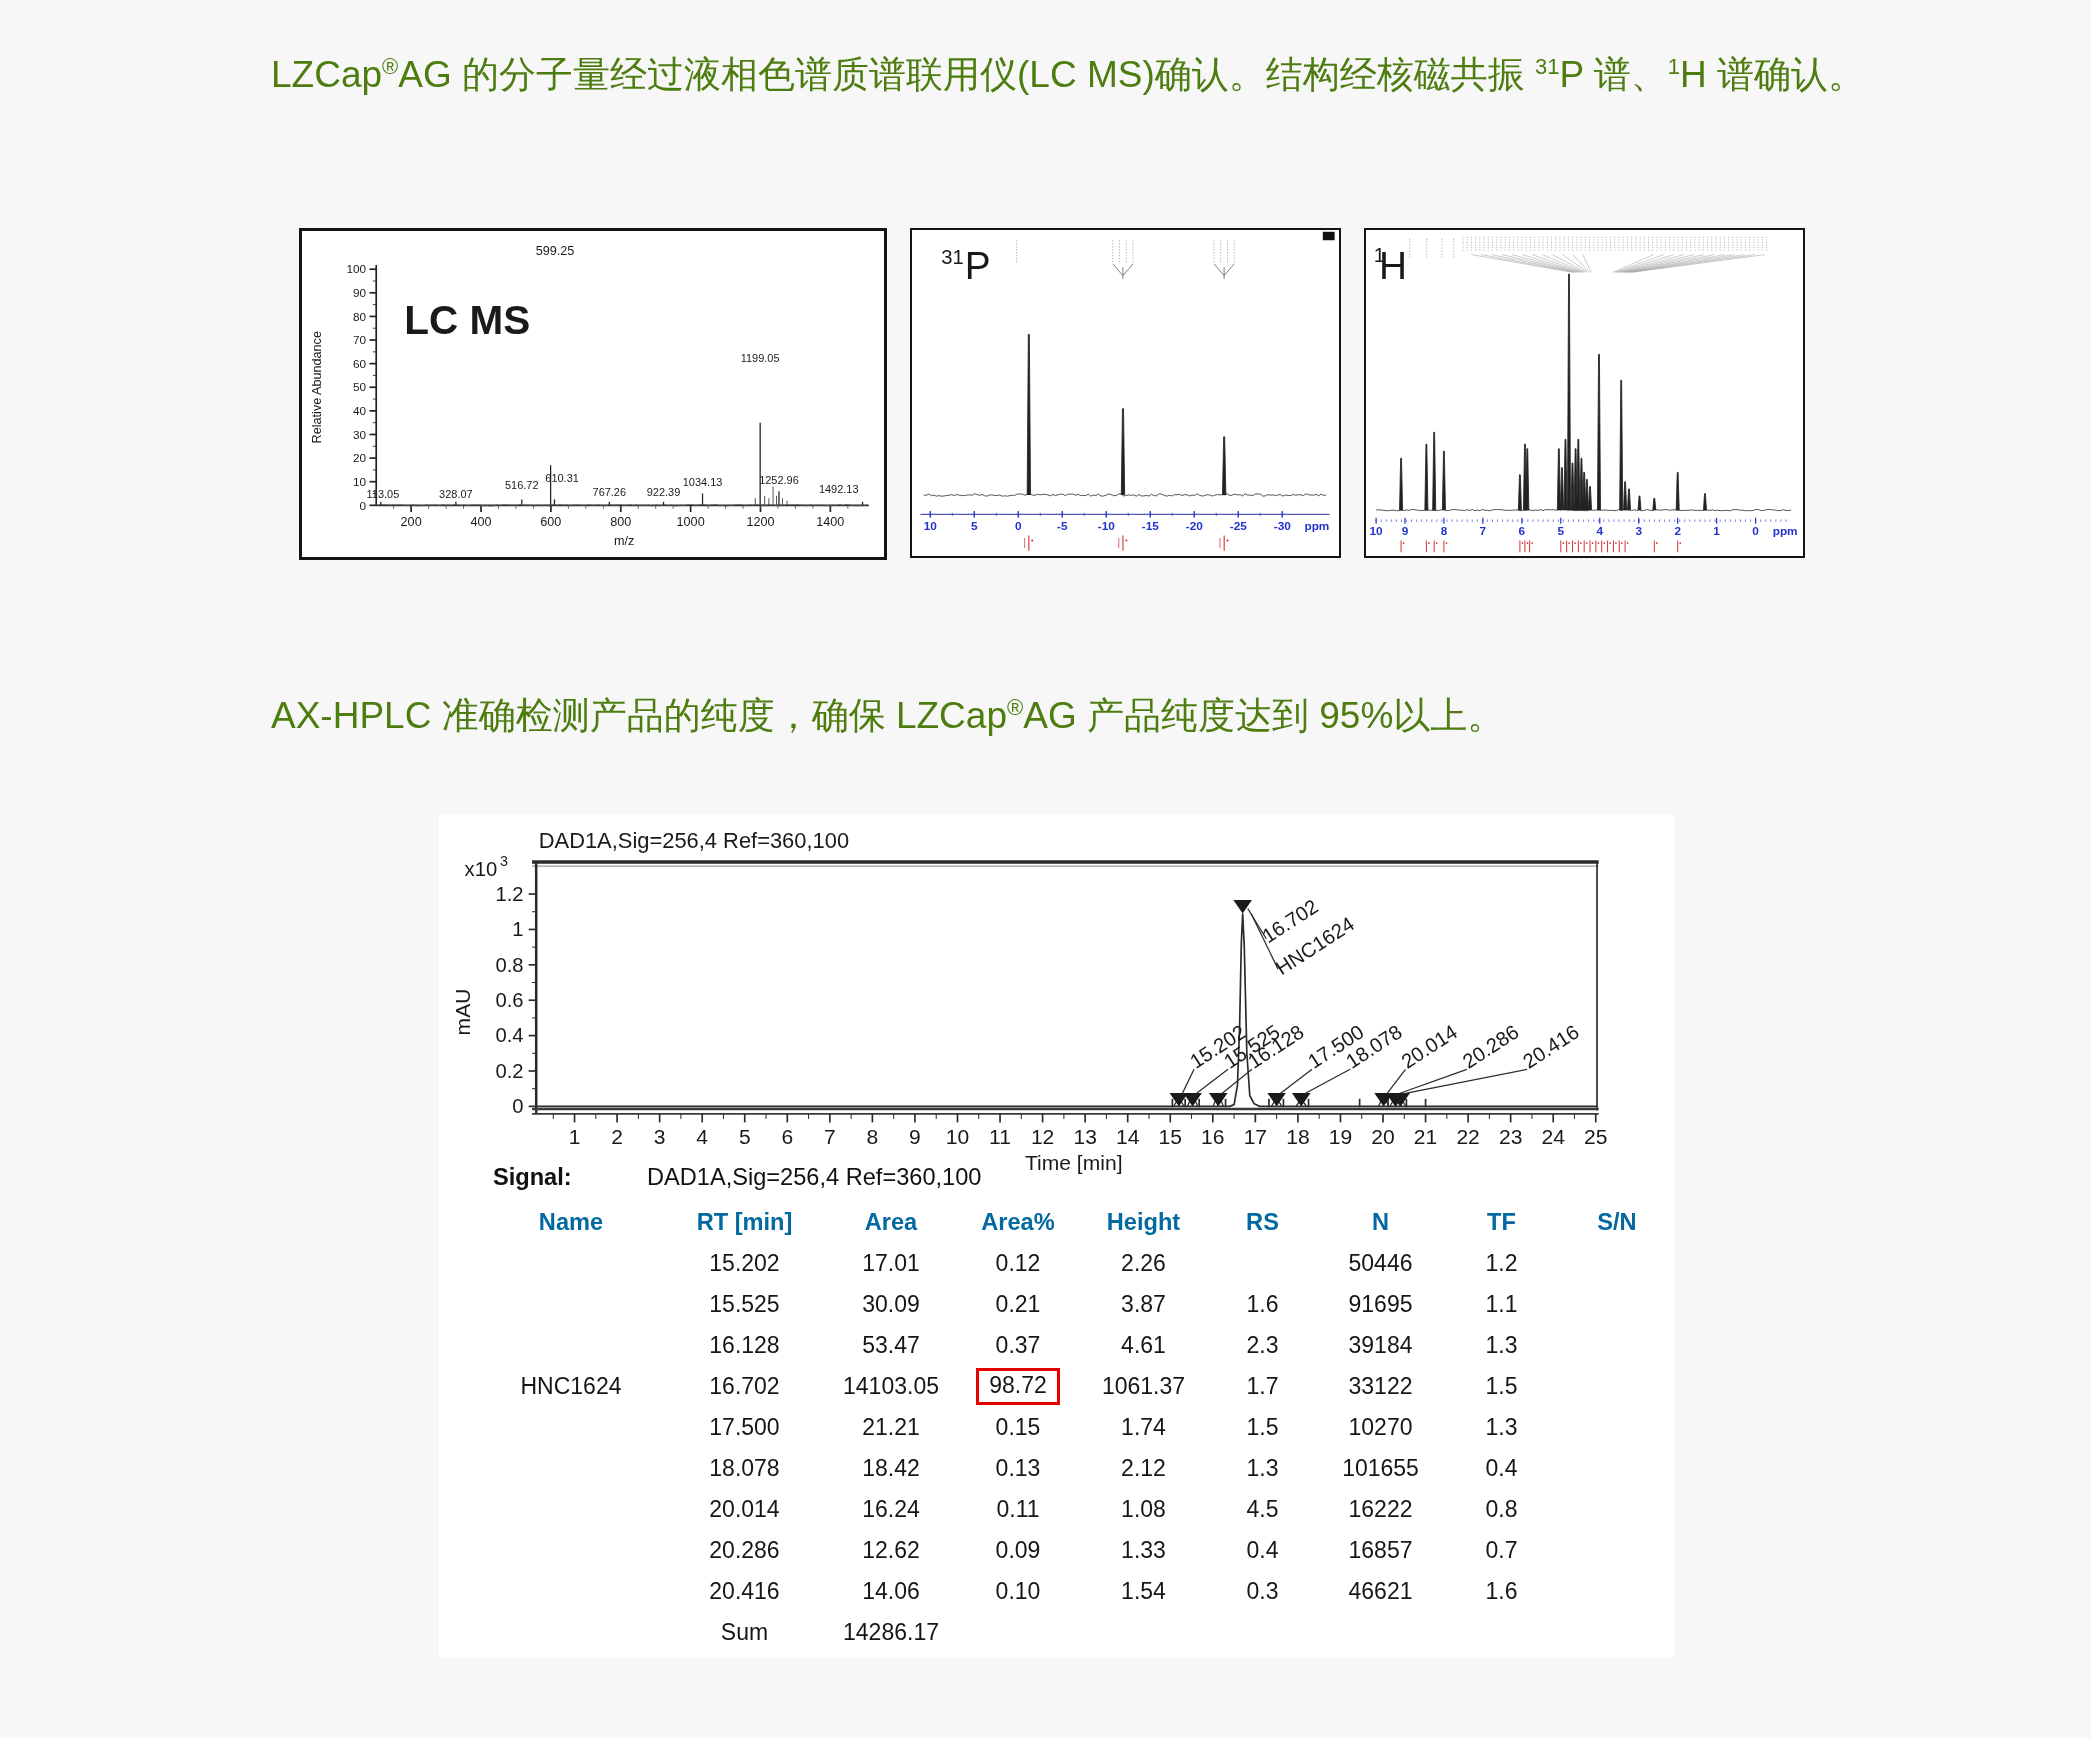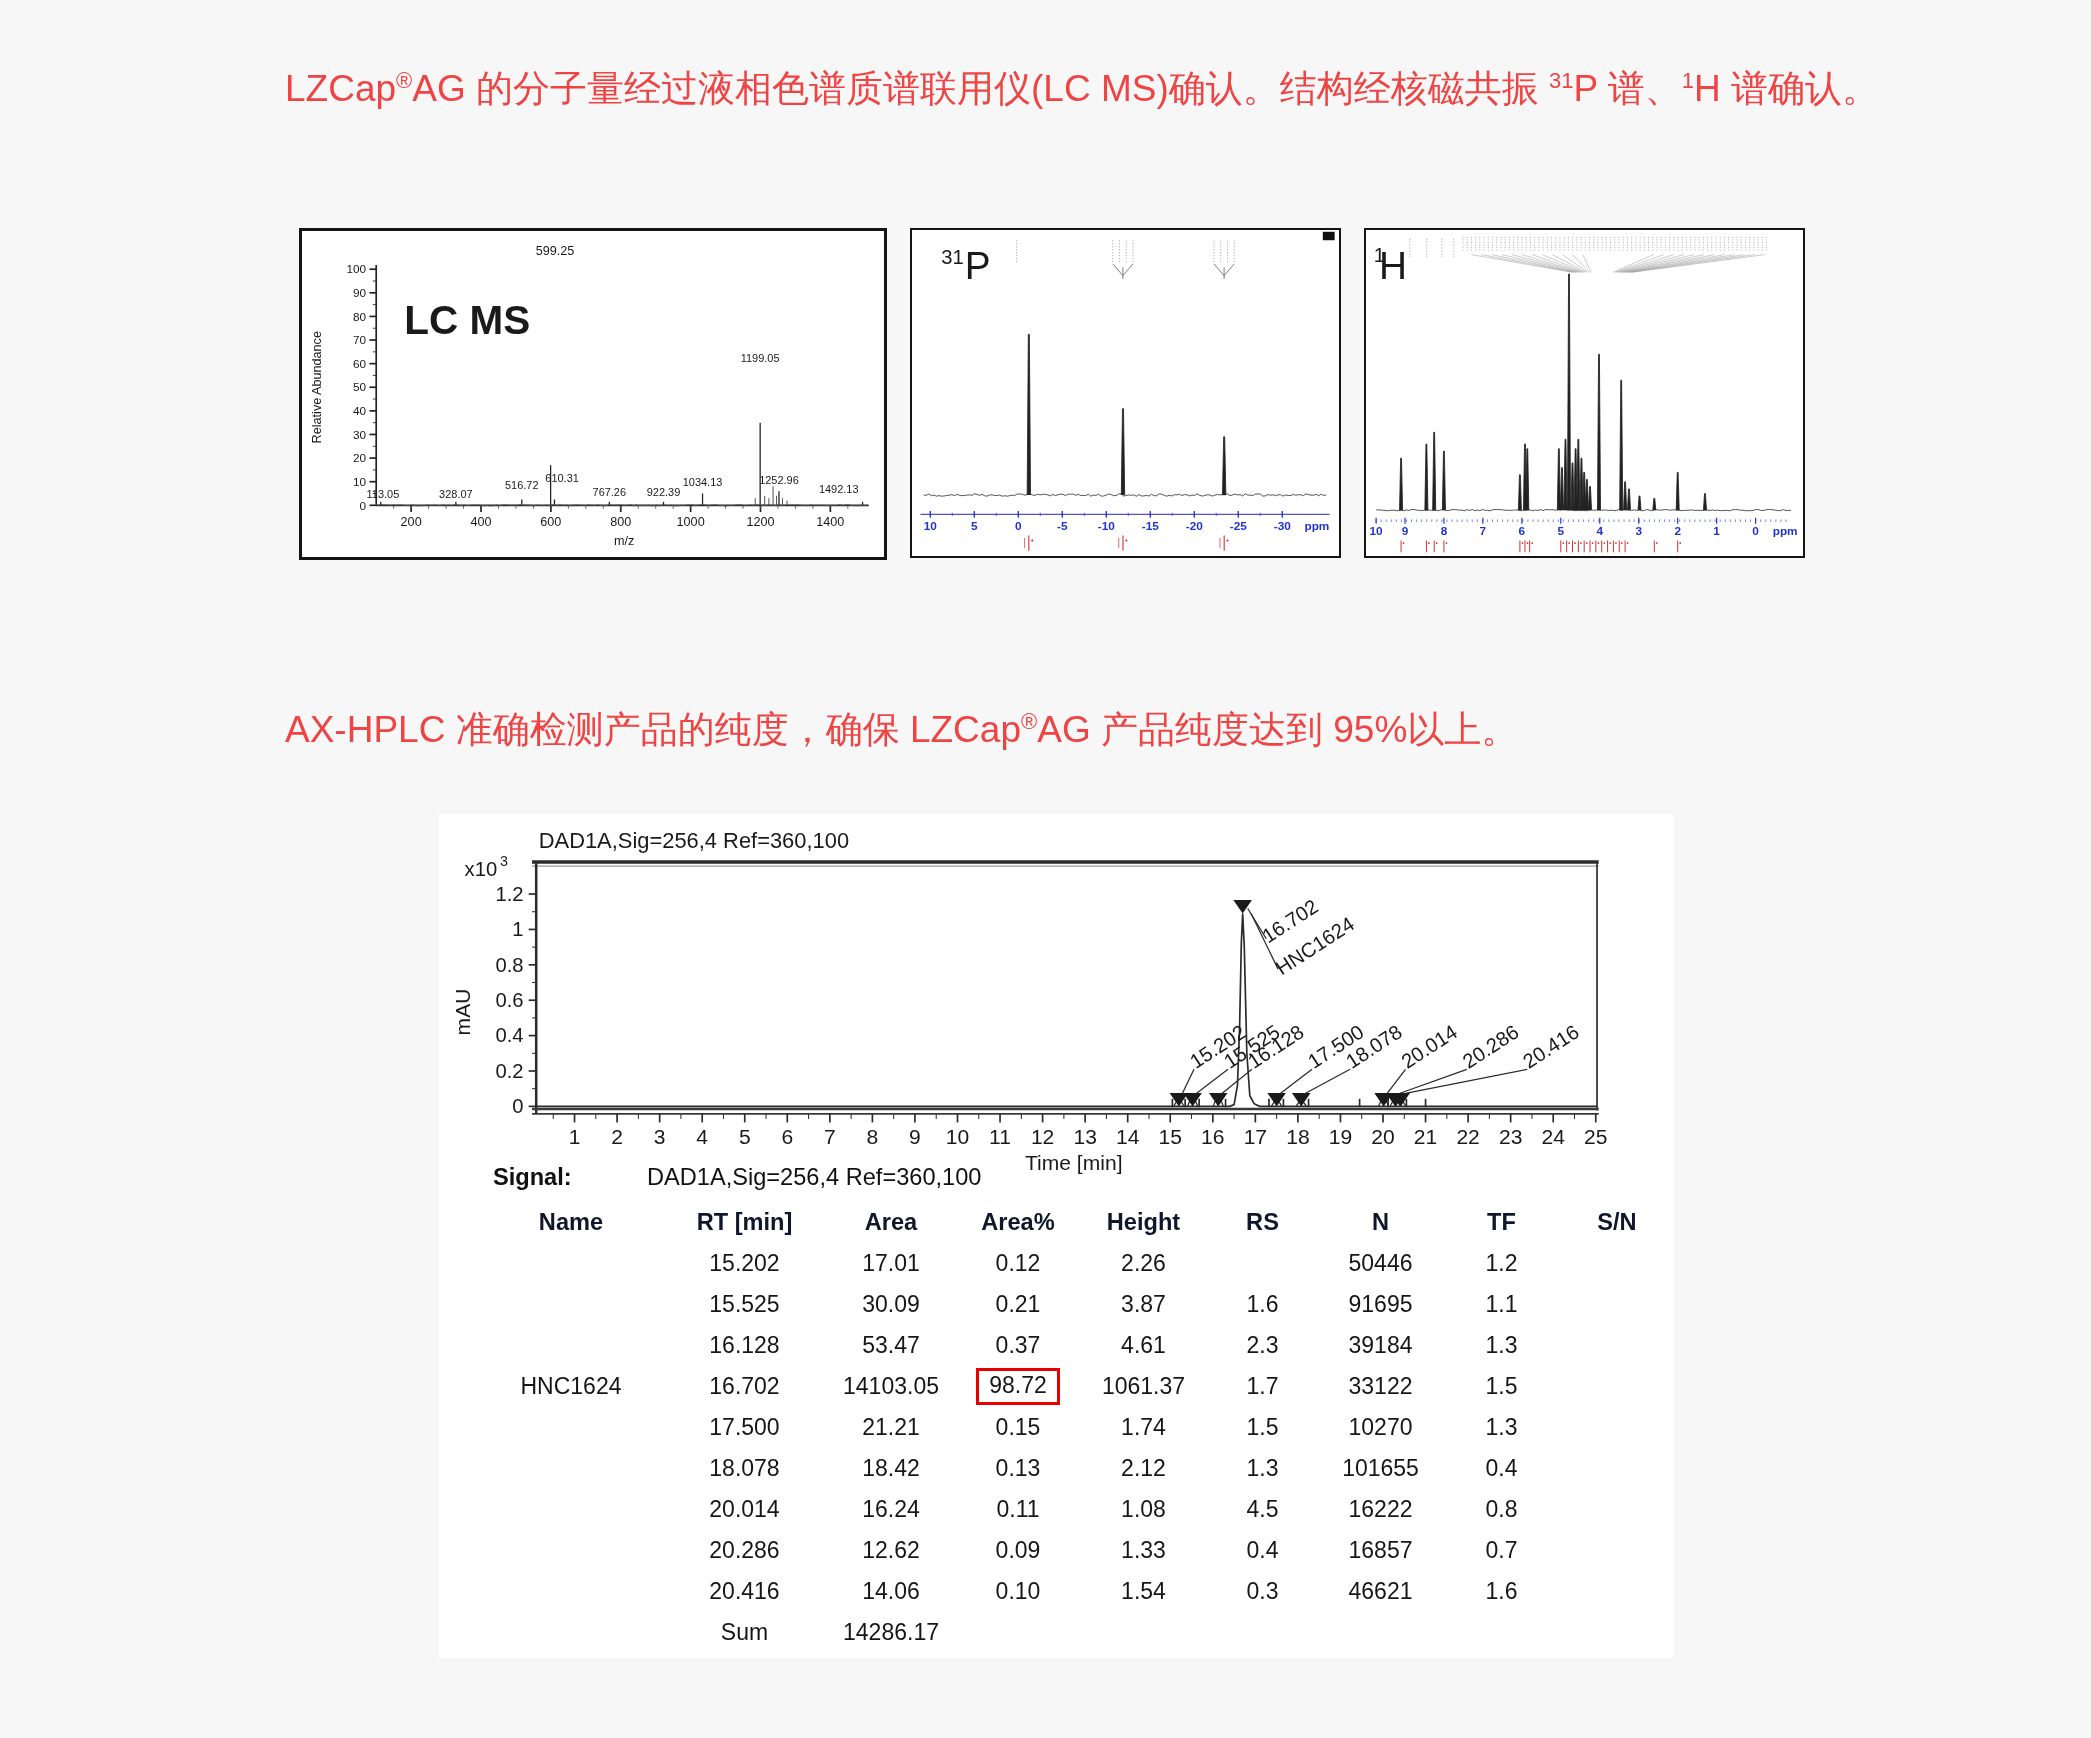--- a/index.html
+++ b/index.html
@@ -1,32 +1,32 @@
 <!DOCTYPE html>
 <html style="font-size:13.5px"><head>
 <meta charset="utf-8">
 <style>
   html,body{margin:0;padding:0;}
   body{width:2091px;height:1739px;background:#f7f7f8;position:relative;overflow:hidden;
        font-family:"Liberation Sans",sans-serif;}
-  .para{position:absolute;left:270px;color:#ef4444;font-size:37px;line-height:52px;margin:15px;white-space:nowrap;text-align:right;}
+  .para{position:absolute;left:270px;color:#4d7c0f;font-size:37px;line-height:52px;margin:1px;white-space:nowrap;text-align:right;}
   .para sup{font-size:22px;}
   .panel{position:absolute;background:#ffffff;border:2.5px solid #141414;box-sizing:border-box;}
   .panel svg{display:block;}
   #panel-lcms{left:299px;top:228px;width:588px;height:332px;border-width:3.4px;}
   #panel-p31{left:910px;top:228px;width:431px;height:330px;}
   #panel-h1{left:1364px;top:228px;width:441px;height:330px;}
   #hplc-card{position:absolute;left:439px;top:814px;width:1235px;height:844px;background:#ffffff;}
   #svg-hplc{position:absolute;left:0;top:0;}
   .signal-row{position:absolute;left:38px;top:350px;font-size:23.6px;color:#111;white-space:nowrap;}
   .sig-label{font-weight:bold;display:inline-block;width:154px;margin-left:16px;}
   #peak-table{position:absolute;left:42px;top:388px;display:grid;
     grid-template-columns:180px 167px 126px 128px 123px 115px 121px 121px 110px;
     grid-auto-rows:41px;align-items:center;}
-  #peak-table .th{font-weight:bold;font-size:23.6px;color:#0f172a;text-align:center;height:37px;line-height:37px;}
+  #peak-table .th{font-weight:bold;font-size:23.6px;color:#0369a1;text-align:center;height:37px;line-height:37px;}
   #peak-table .td{font-size:23px;color:#161616;text-align:center;}
   .redbox{display:inline-block;border:3.4px solid #e60000;padding:0.8px 10px 2.5px 10px;}
   svg text{font-family:"Liberation Sans",sans-serif;}
 </style>
 </head>
 <body>
 
 <p class="para" style="top:40px;"><span>LZCap</span><sup>®</sup><span>AG 的分子量经过液相色谱质谱联用仪(LC MS)确认。结构经核磁共振 </span><sup>31</sup><span>P 谱、</span><sup>1</sup><span>H 谱确认。</span></p>
 
 <div class="panel" id="panel-lcms">

